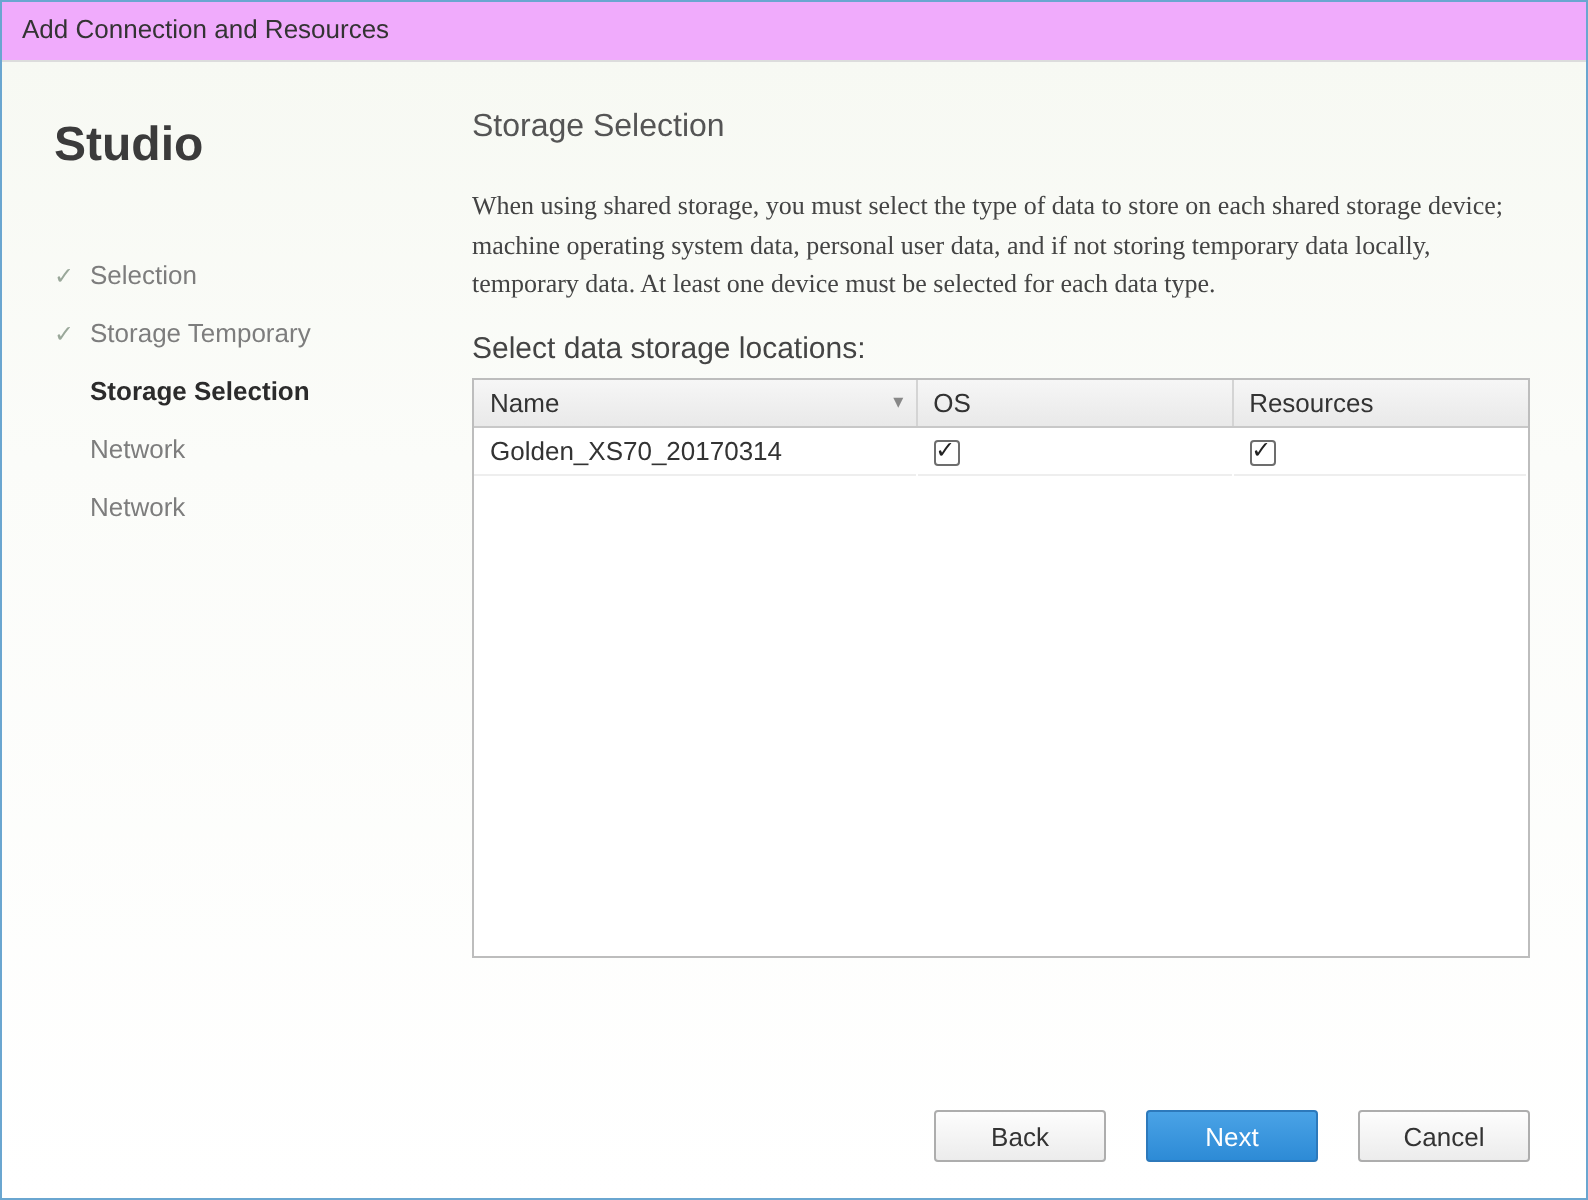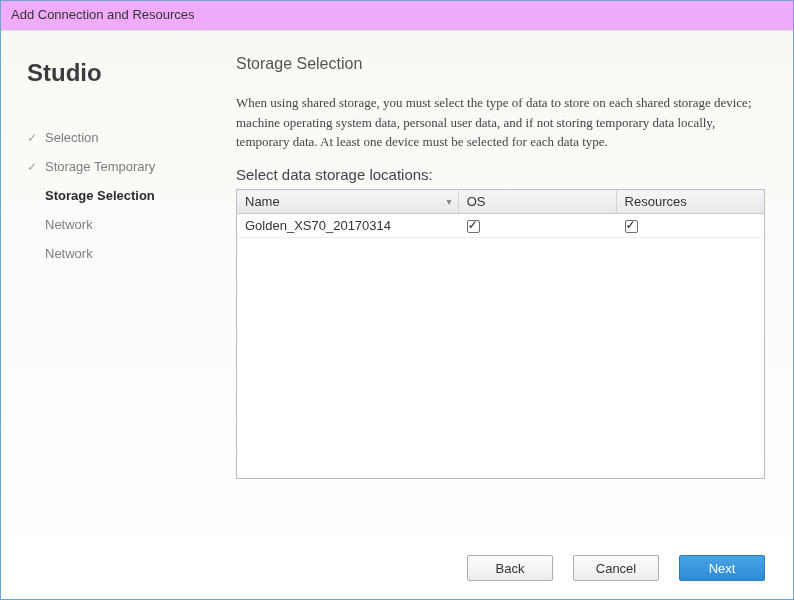--- a/index.html
+++ b/index.html
@@ -104,17 +104,17 @@
                 </td>
               </tr>
             </tbody>
           </table>
         </div>
       </section>
     </div>
 
     <div class="footer">
       <button class="btn">Back</button>
+      <button class="btn primary">Next</button>
       <button class="btn">Cancel</button>
-      <button class="btn primary">Next</button>
     </div>
   </div>
 </div>
 
 </body></html>

